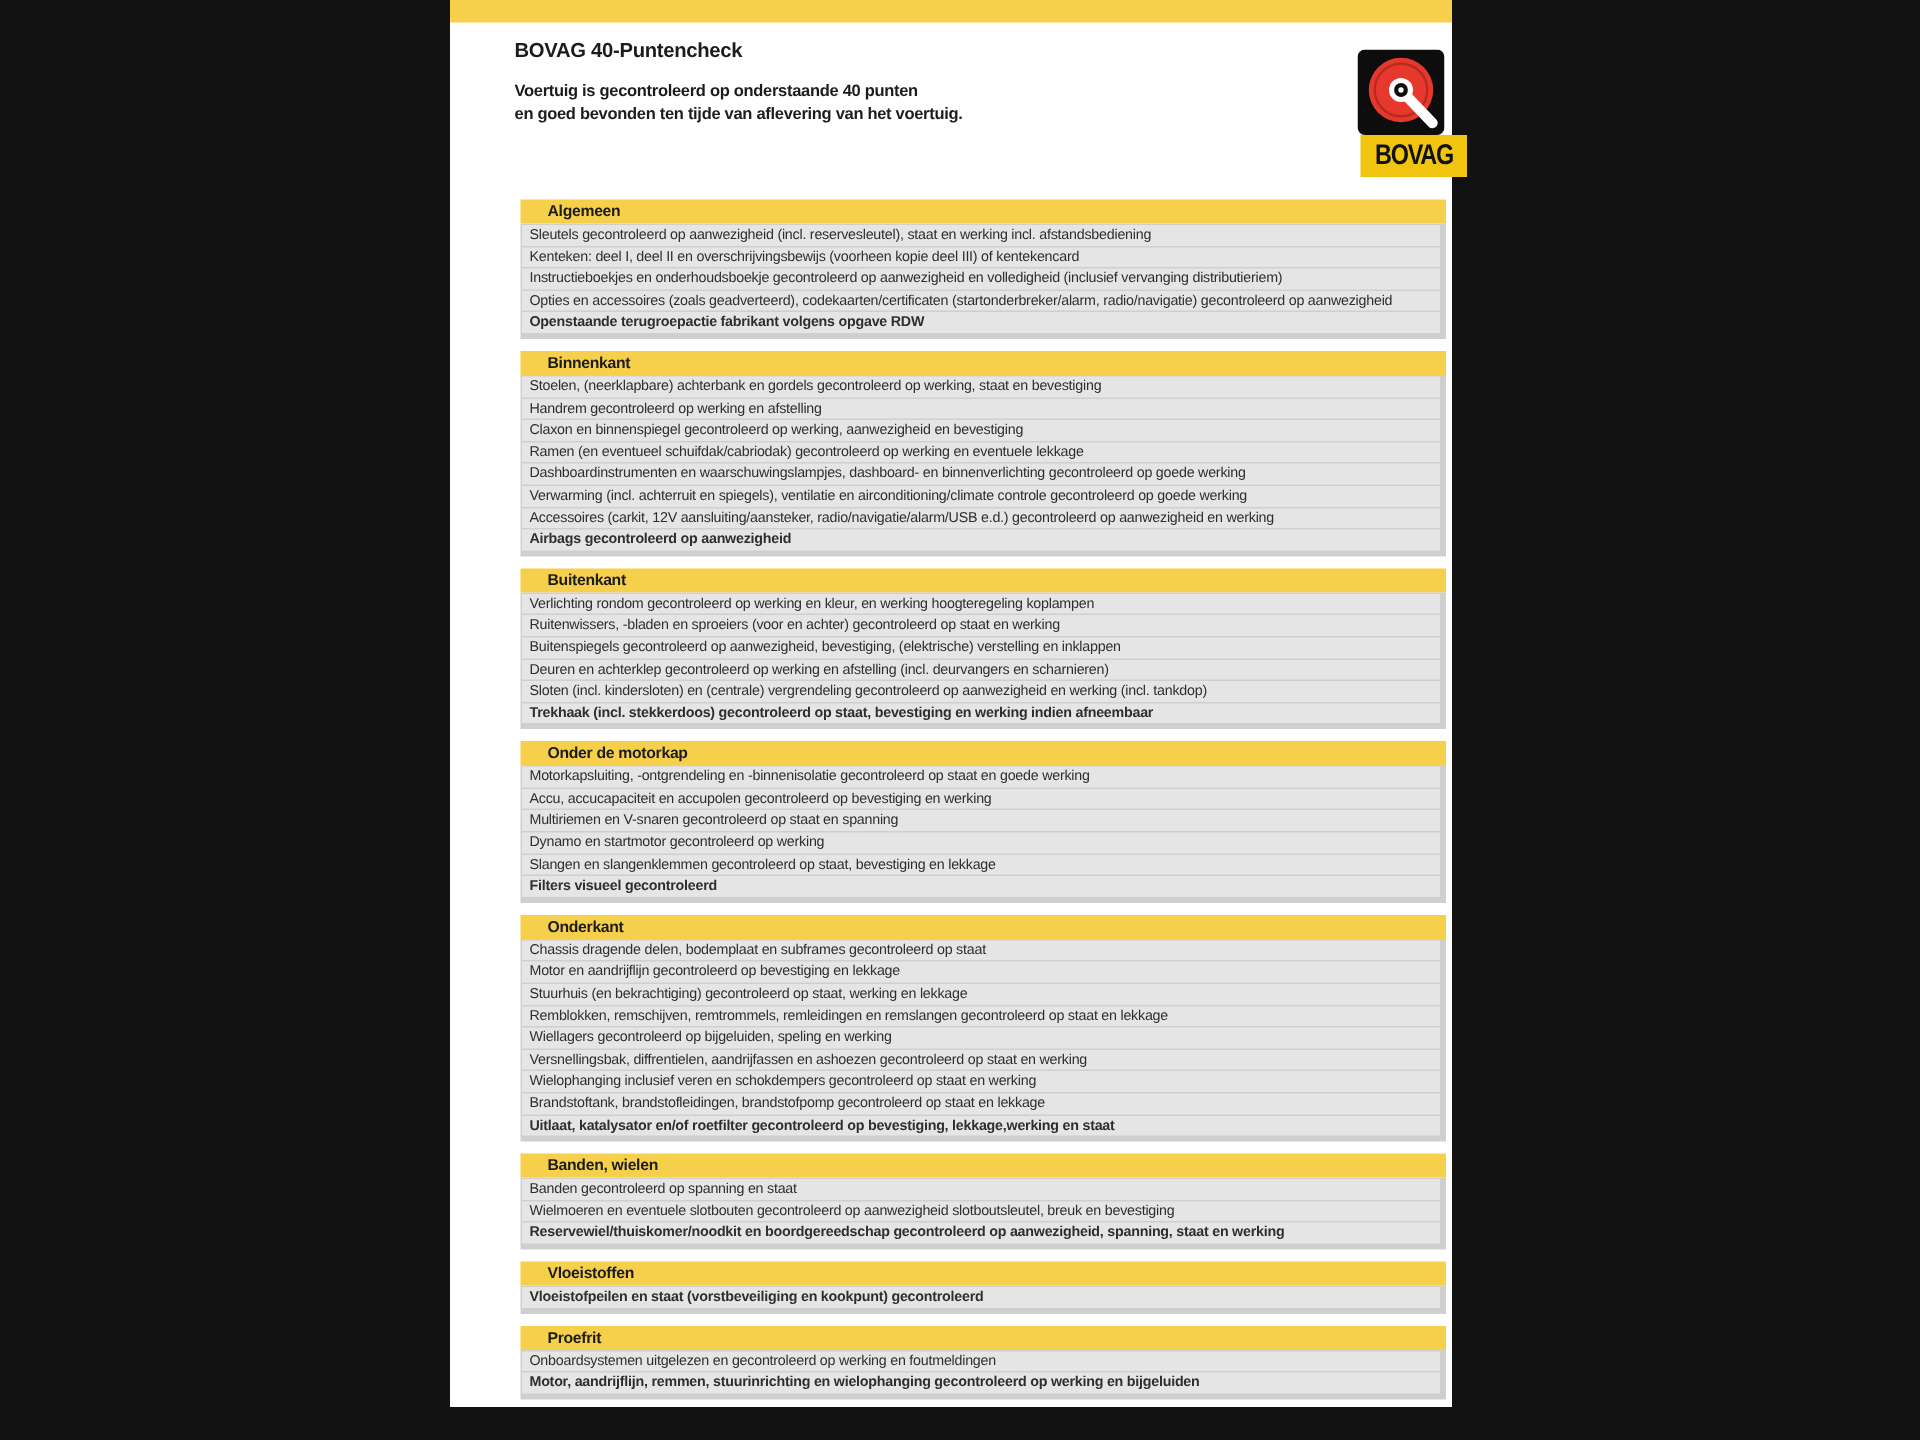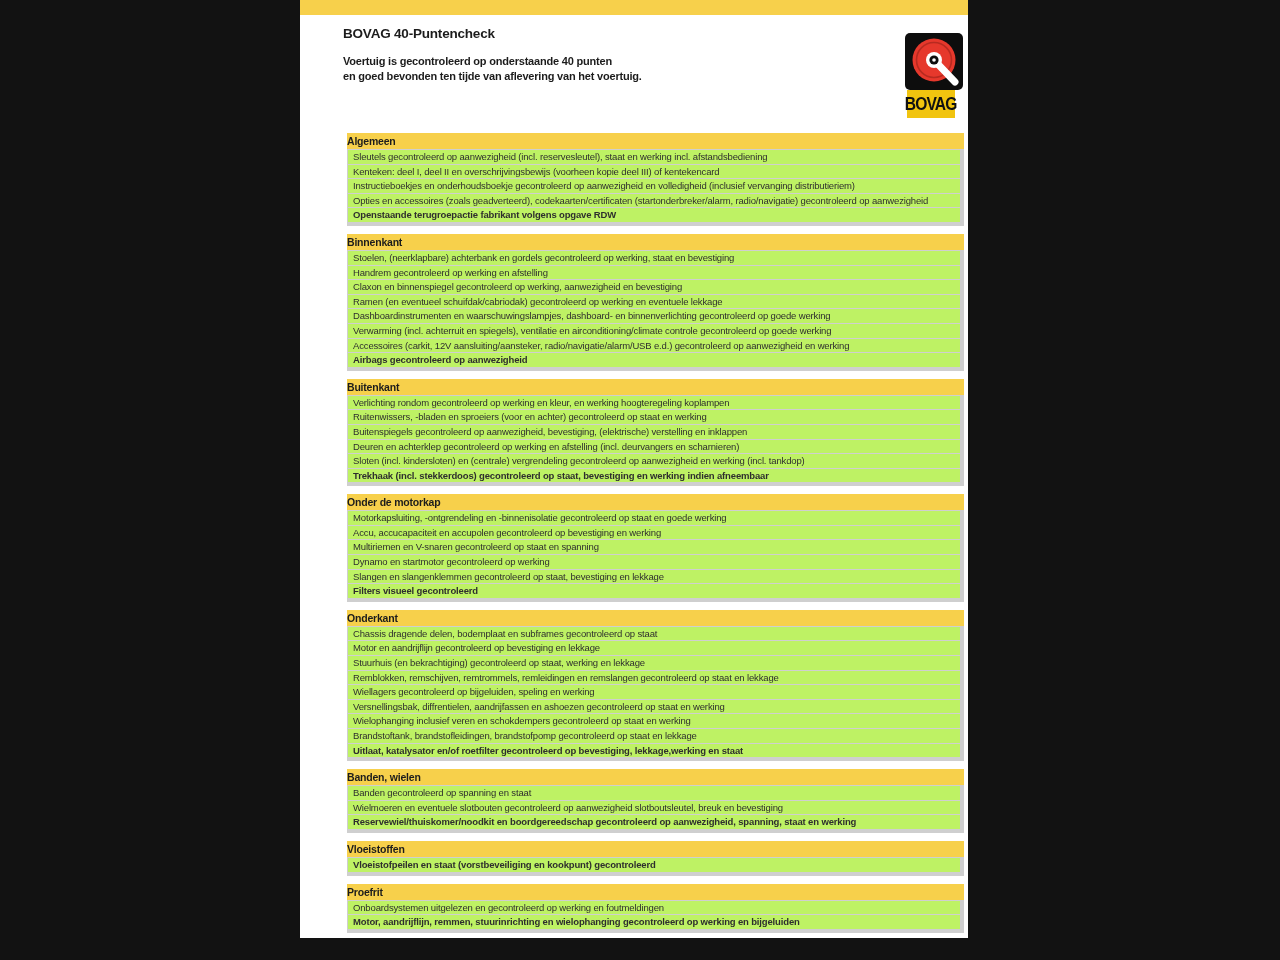--- a/index.html
+++ b/index.html
@@ -27,39 +27,39 @@
     padding-top:11px; font-size:13.5px; font-weight:bold; color:#1c1c1c;
     letter-spacing:-0.2px;
   }
   .doc-subtitle {
     margin-top:13px; font-size:11px; font-weight:bold; color:#1c1c1c;
     line-height:15px; letter-spacing:-0.2px;
   }
   .logo { position:absolute; top:18px; right:0; width:58px; }
   .logo-disc-box { display:block; }
   .logo-text-box {
-    width:48px; height:28px; margin-left:2px;
+    width:71px; height:28px; margin-left:2px;
     background:var(--logo-yellow);
     display:flex; align-items:center; justify-content:center;
   }
   .logo-text {
     font-size:19px; font-weight:bold; color:#111;
     transform:scaleX(0.82); letter-spacing:-1px;
   }
   .checklist { margin:0 4px 0 47px; }
   .sec { margin-bottom:8px; }
   .sec-h {
     height:16px; line-height:16px; background:var(--yellow);
     font-weight:bold; font-size:10.5px; color:#1c1c1c;
-    padding-left:0; letter-spacing:-0.2px;
+    padding-left:18px; letter-spacing:-0.2px;
   }
   .sec-b { background:var(--row-border); padding:1px 4px 4px 1px; }
   .row {
     height:13.6px; line-height:13.6px; margin-bottom:1px;
-    background:#bef264; color:var(--text);
+    background:#e5e5e5; color:var(--text);
     font-size:9.5px; letter-spacing:-0.15px;
     padding-left:5px; white-space:nowrap; overflow:hidden;
   }
   .row:last-child { margin-bottom:0;font-weight:bold; }
 </style>
 </head>
 <body>
 
 <div class="page">
   <div class="topbar"></div>

